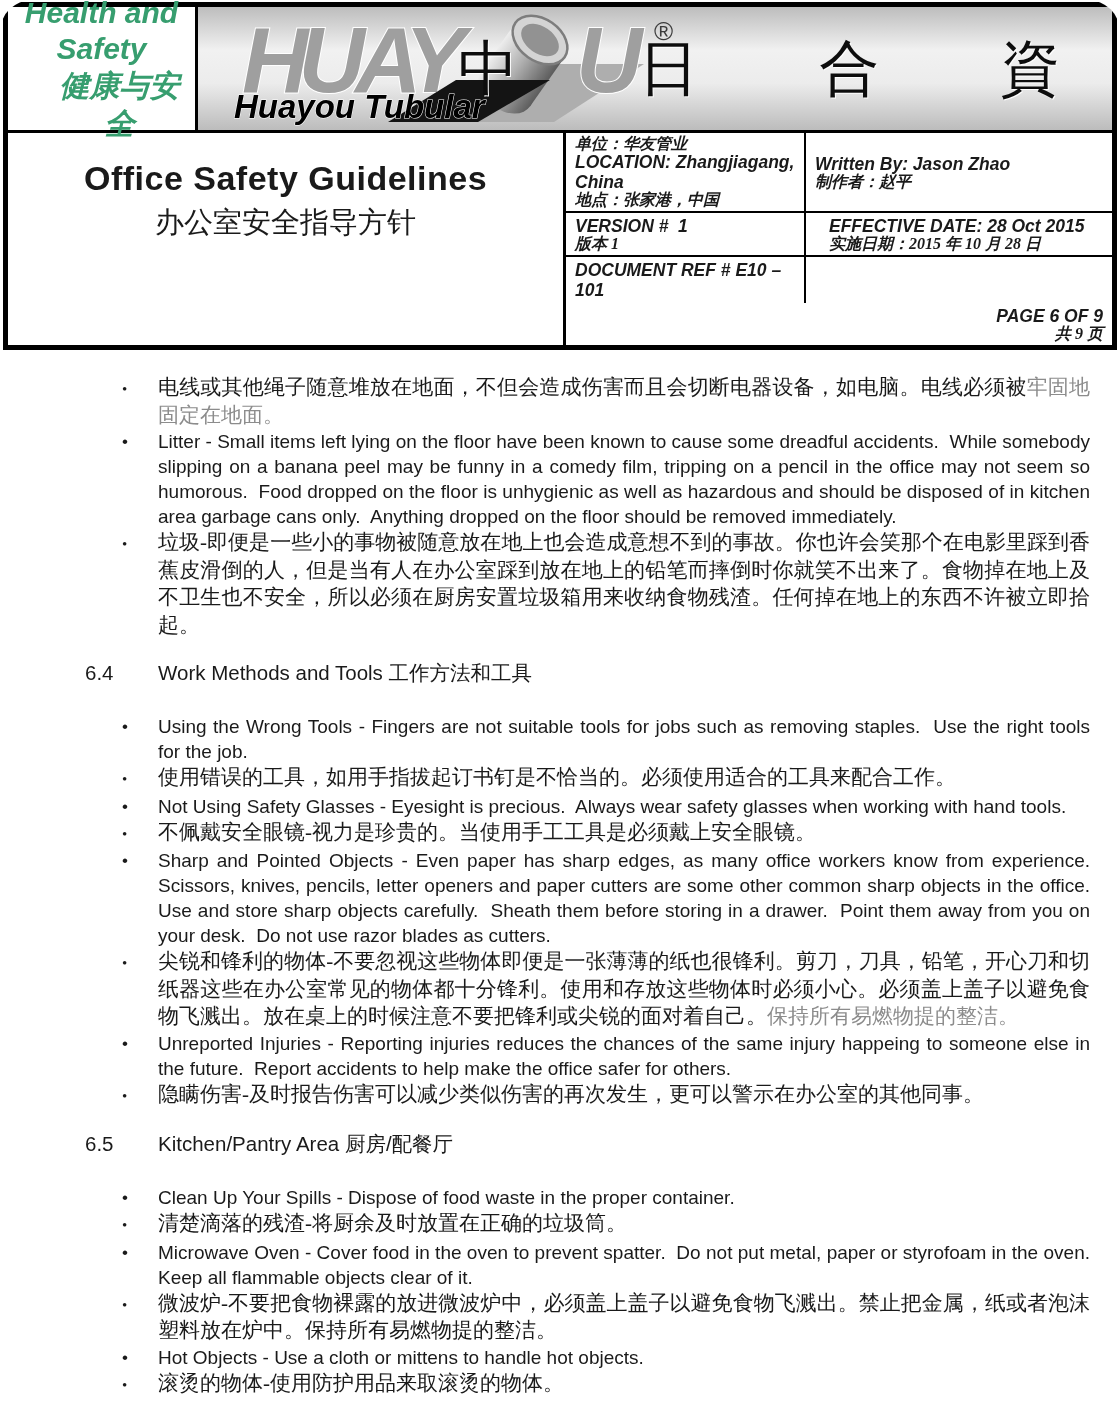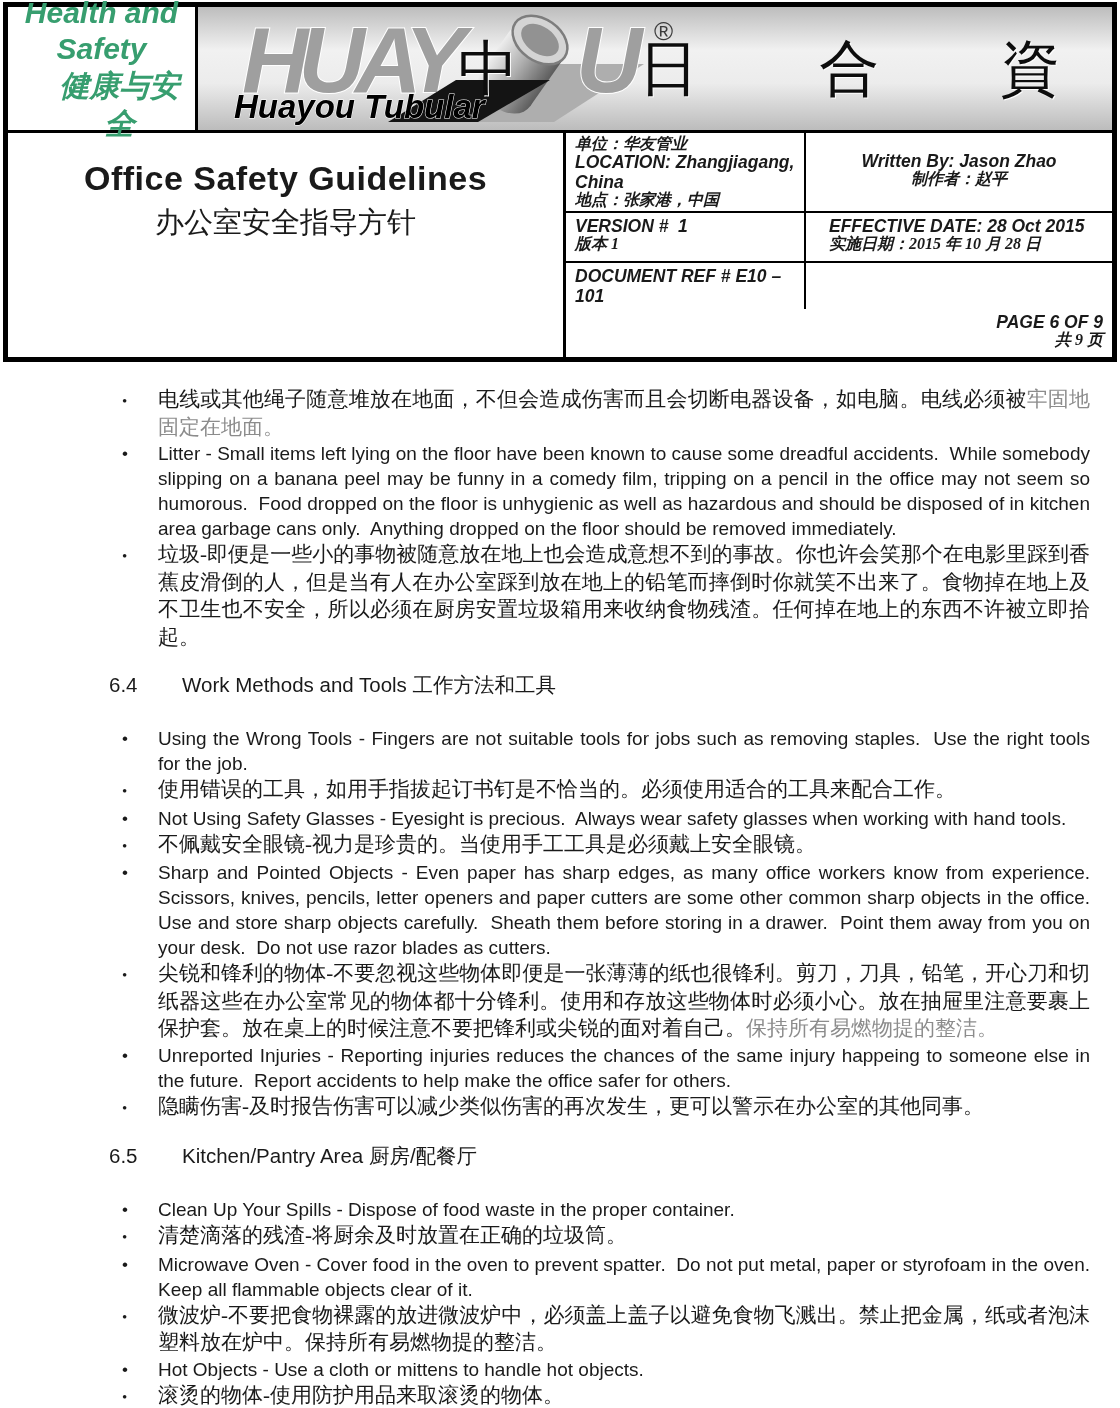--- a/index.html
+++ b/index.html
@@ -2,21 +2,21 @@
 <html><head>
 <meta charset="utf-8">
 <style>
   * { margin:0; padding:0; box-sizing:border-box; }
   html,body { background:#ffffff; }
   body {
     width:1120px; height:1408px;
     font-family:"Liberation Sans", sans-serif;
     color:#1a1a1a;
   }
-  .page { width:1120px; height:1408px; background:#fff; overflow:hidden; position:relative; }
+  .page { width:1120px; height:1408px; background:#fff; overflow:hidden; position:relative;border-radius:32px; }
 
   
   .doc-header { margin:2px 3px 0 3px; border:5px solid #000; }
   .hdr-row1 { display:flex; height:126px; border-bottom:3px solid #000; }
   .hs-cell {
     width:190px; flex:none; background:#fff; border-right:3px solid #000;
     display:flex; flex-direction:column; justify-content:center; align-items:center;
     padding:2px; text-align:center;
   }
   .hs-en { color:#379e6f; font-weight:bold; font-style:italic; font-size:30px; line-height:36px; }
@@ -38,40 +38,40 @@
   .title-cell {
     width:558px; flex:none; border-right:3px solid #000;
     text-align:center; padding:26px 8px 10px 8px;
   }
   .title-en { font-size:34px; font-weight:bold; letter-spacing:0.5px; }
   .title-zh { font-size:29px; margin-top:5px; font-family:"Liberation Serif", serif; }
   .info-grid { flex:1; display:flex; flex-direction:column; }
   .info-row { display:flex; border-bottom:2px solid #000; }
   .info-row:last-child { border-bottom:none;flex-direction:column; }
   .cell-l { width:240px; flex:none; border-right:2px solid #000; padding:3px 4px 3px 9px; }
-  .cell-r { flex:1; padding:3px 9px 9px 9px;align-items:center; }
+  .cell-r { flex:1; padding:3px 9px 3px 9px; }
   .row-bu { min-height:69px; }
   .row-ver { min-height:36px;gap:14px; }
   .row-ref { min-height:31px; }
   .en-b { font-weight:bold; font-style:italic; font-size:17.5px; line-height:20px; white-space:pre-wrap; }
   .zh-s { font-style:italic; font-size:16px; line-height:16px; font-family:"Liberation Serif", serif; font-weight:bold; }
   .v-center { display:flex; flex-direction:column; justify-content:center; }
   .page-cell { text-align:right; }
 
   
   .doc-body { padding:24px 30px 0 85px; }
   .bullet { display:flex; }
   .dot-col { width:73px; flex:none; padding-left:37px; font-size:17px; }
   .b-text { flex:1; text-align:justify; white-space:pre-wrap; }
   .para-en { font-size:19px; line-height:25px; }
   .para-zh { font-size:21px; line-height:27.5px; font-family:"Liberation Serif", serif; }
   .para-zh .dot-col { font-size:15px; padding-top:2px; }
   .gray-run { color:#8c8c8c; }
   .section-heading { display:flex; margin-top:22px; margin-bottom:30px; font-size:20.5px; line-height:23px; }
-  .sec-num { width:73px; flex:none;margin-left:24px; }
+  .sec-num { width:73px; flex:none; }
 </style>
 </head>
 <body>
 
 <div class="page">
 
   <div class="doc-header">
     <div class="hdr-row1">
       <div class="hs-cell">
         <div class="hs-en">
@@ -189,21 +189,21 @@
     <div class="bullet para-zh">
       <div class="dot-col">•</div>
       <div class="b-text">不佩戴安全眼镜-视力是珍贵的。当使用手工工具是必须戴上安全眼镜。</div>
     </div>
     <div class="bullet para-en">
       <div class="dot-col">•</div>
       <div class="b-text">Sharp and Pointed Objects - Even paper has sharp edges, as many office workers know from experience.  Scissors, knives, pencils, letter openers and paper cutters are some other common sharp objects in the office.  Use and store sharp objects carefully.  Sheath them before storing in a drawer.  Point them away from you on your desk.  Do not use razor blades as cutters.</div>
     </div>
     <div class="bullet para-zh">
       <div class="dot-col">•</div>
-      <div class="b-text"><span>尖锐和锋利的物体-不要忽视这些物体即便是一张薄薄的纸也很锋利。剪刀，刀具，铅笔，开心刀和切纸器这些在办公室常见的物体都十分锋利。使用和存放这些物体时必须小心。放在抽屉里注意要裹上保护套。放在桌上的时候注意不要把锋利或尖锐的面对着自己。</span><span class="gray-run">保持所有易燃物提的整洁。</span></div>
+      <div class="b-text"><span>尖锐和锋利的物体-不要忽视这些物体即便是一张薄薄的纸也很锋利。剪刀，刀具，铅笔，开心刀和切纸器这些在办公室常见的物体都十分锋利。使用和存放这些物体时必须小心。必须盖上盖子以避免食物飞溅出。放在桌上的时候注意不要把锋利或尖锐的面对着自己。</span><span class="gray-run">保持所有易燃物提的整洁。</span></div>
     </div>
     <div class="bullet para-en">
       <div class="dot-col">•</div>
       <div class="b-text">Unreported Injuries - Reporting injuries reduces the chances of the same injury happeing to someone else in the future.  Report accidents to help make the office safer for others.</div>
     </div>
     <div class="bullet para-zh">
       <div class="dot-col">•</div>
       <div class="b-text">隐瞒伤害-及时报告伤害可以减少类似伤害的再次发生，更可以警示在办公室的其他同事。</div>
     </div>
 

